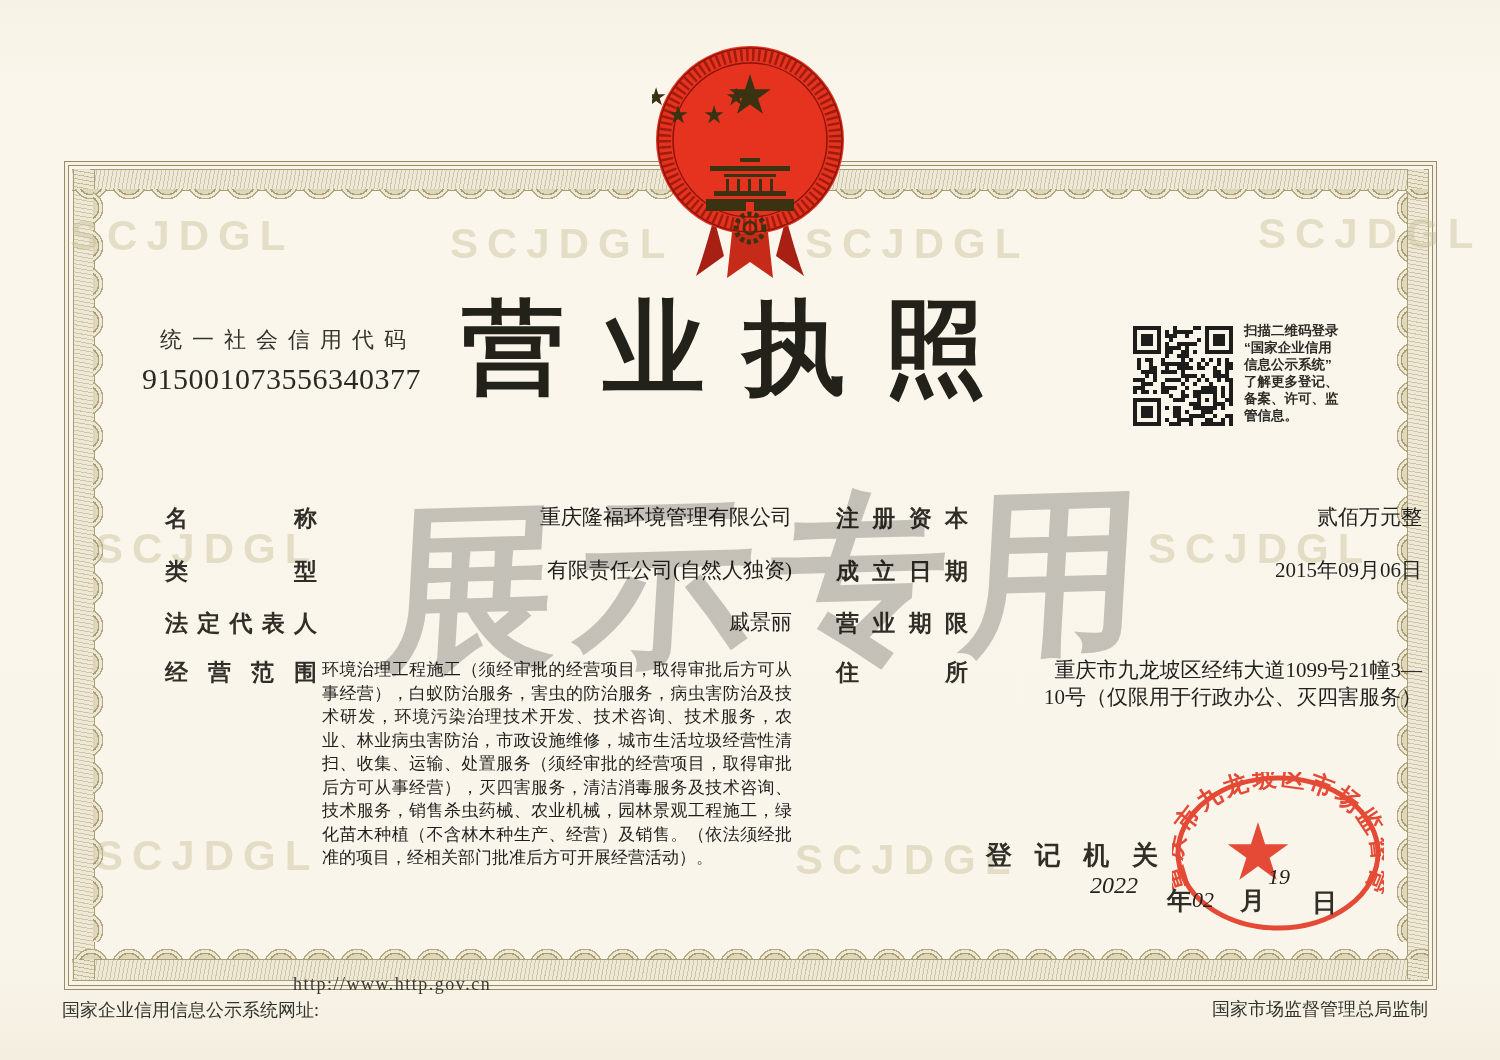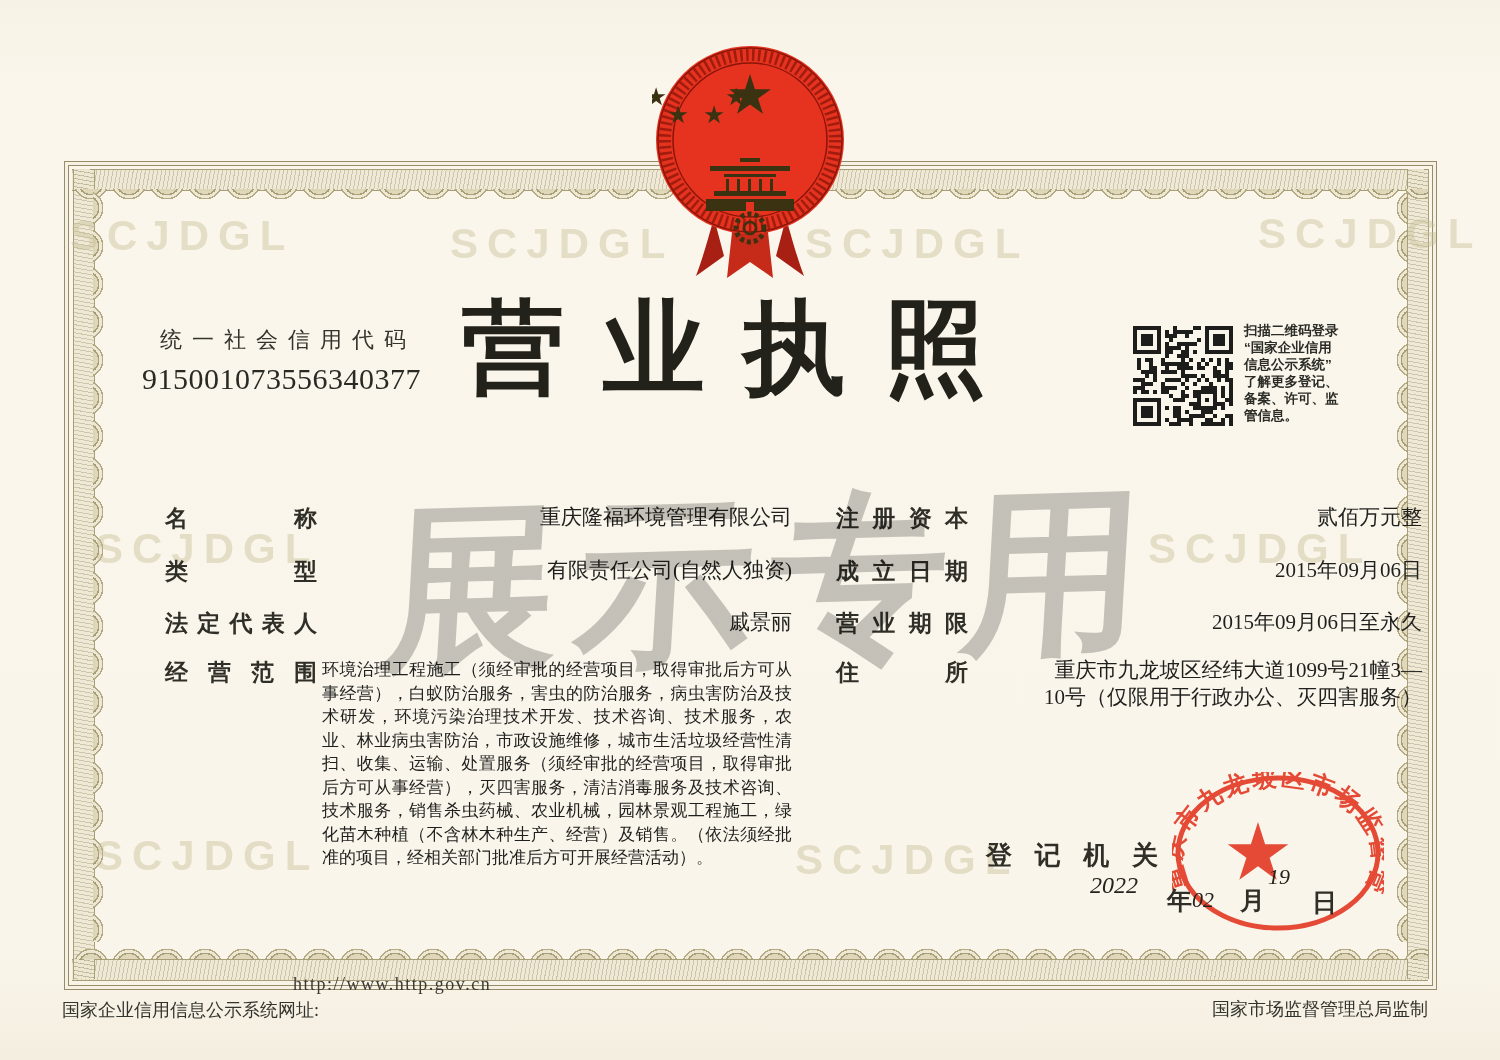--- a/index.html
+++ b/index.html
@@ -403,21 +403,20 @@
       <span>日</span>
       <span>期</span>
     </div>
   <div class="abs fvalue rt-value" style="top:556px">2015年09月06日</div>
   <div class="abs flabel jchars rt-label" style="top:608px">
       <span>营</span>
       <span>业</span>
       <span>期</span>
       <span>限</span>
     </div>
-  <div class="abs fvalue rt-value" style="top:608px">2015年09月06日至永久</div>
   <div class="abs flabel jchars rt-label" style="top:657px">
       <span>住</span>
       <span>所</span>
     </div>
   <div class="abs fvalue rt-value addr" style="top:657px">重庆市九龙坡区经纬大道1099号21幢3—10号（仅限用于行政办公、灭四害服务）</div>
 
   <div class="abs reg-label jchars">
       <span>登</span>
       <span>记</span>
       <span>机</span>

